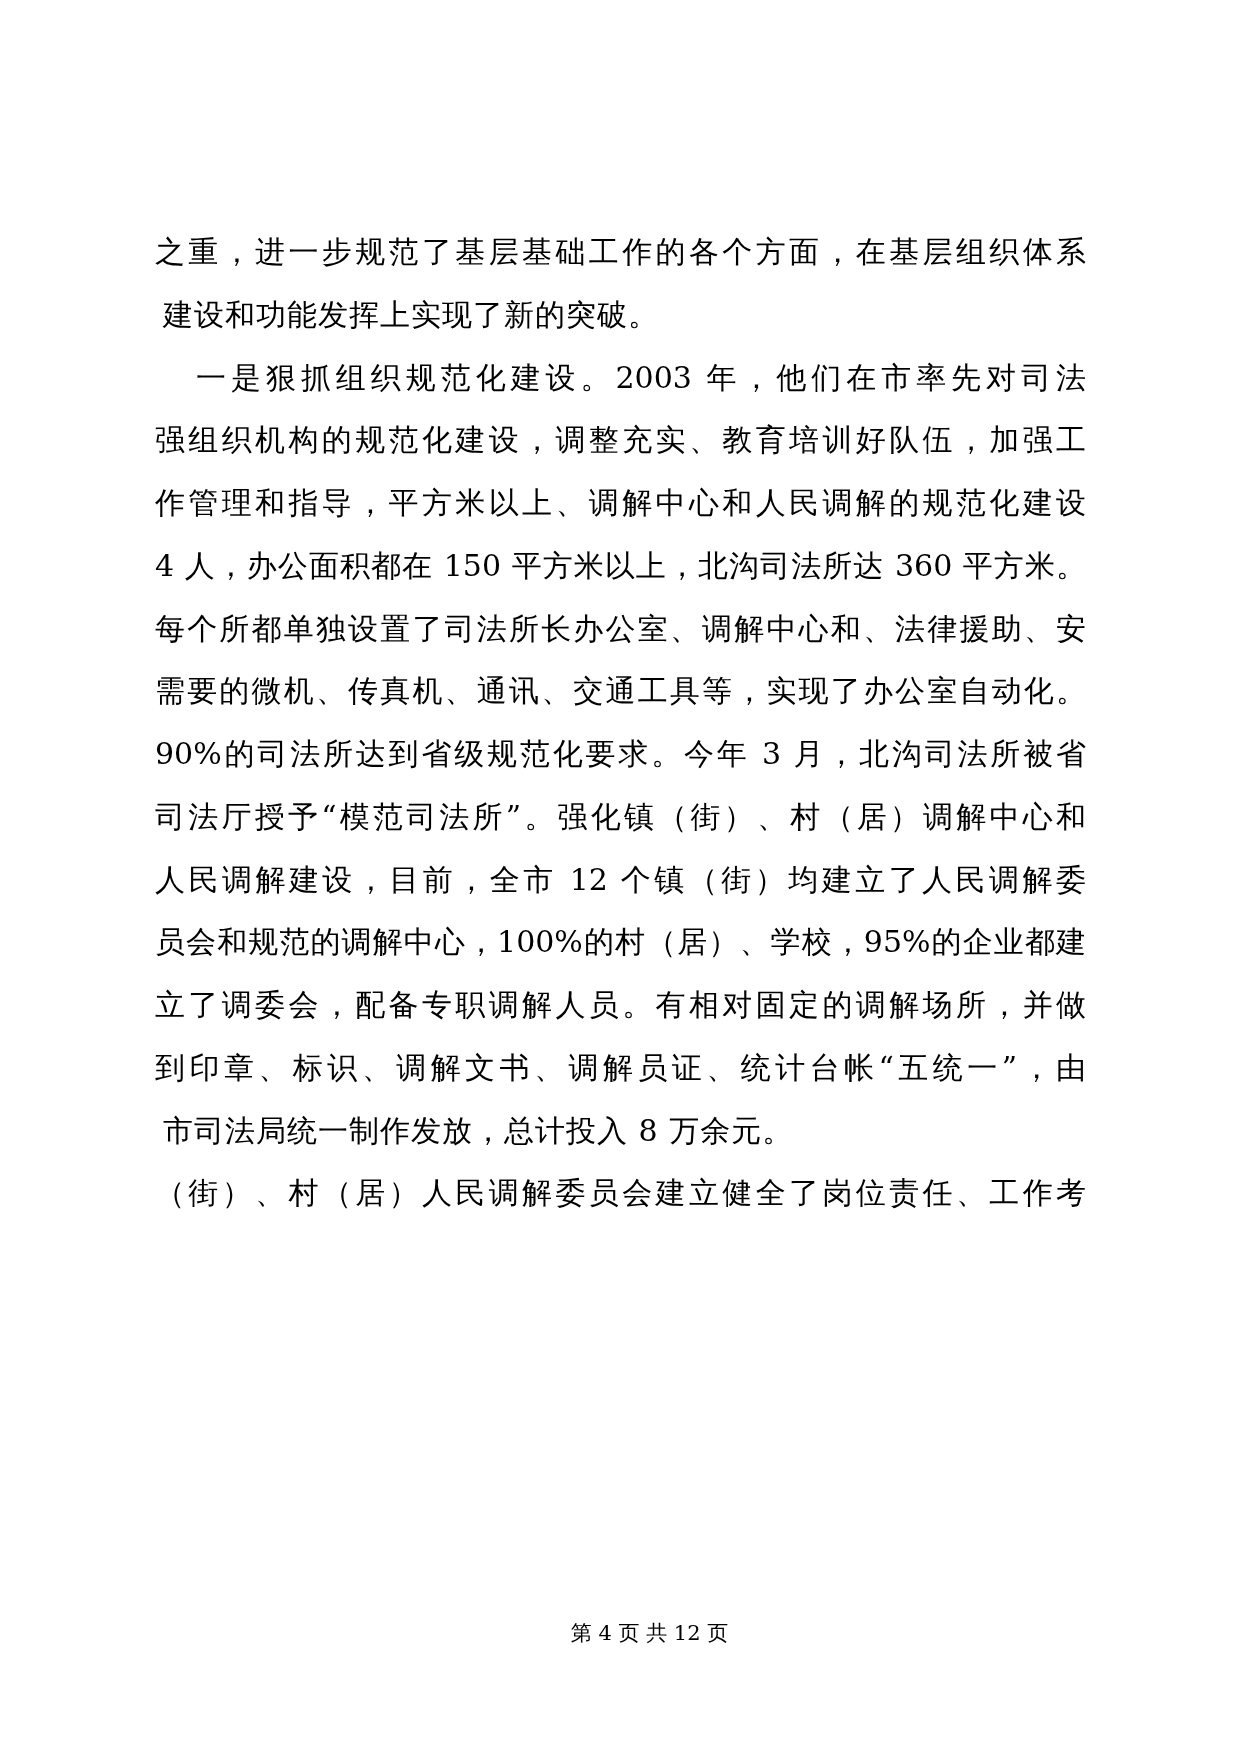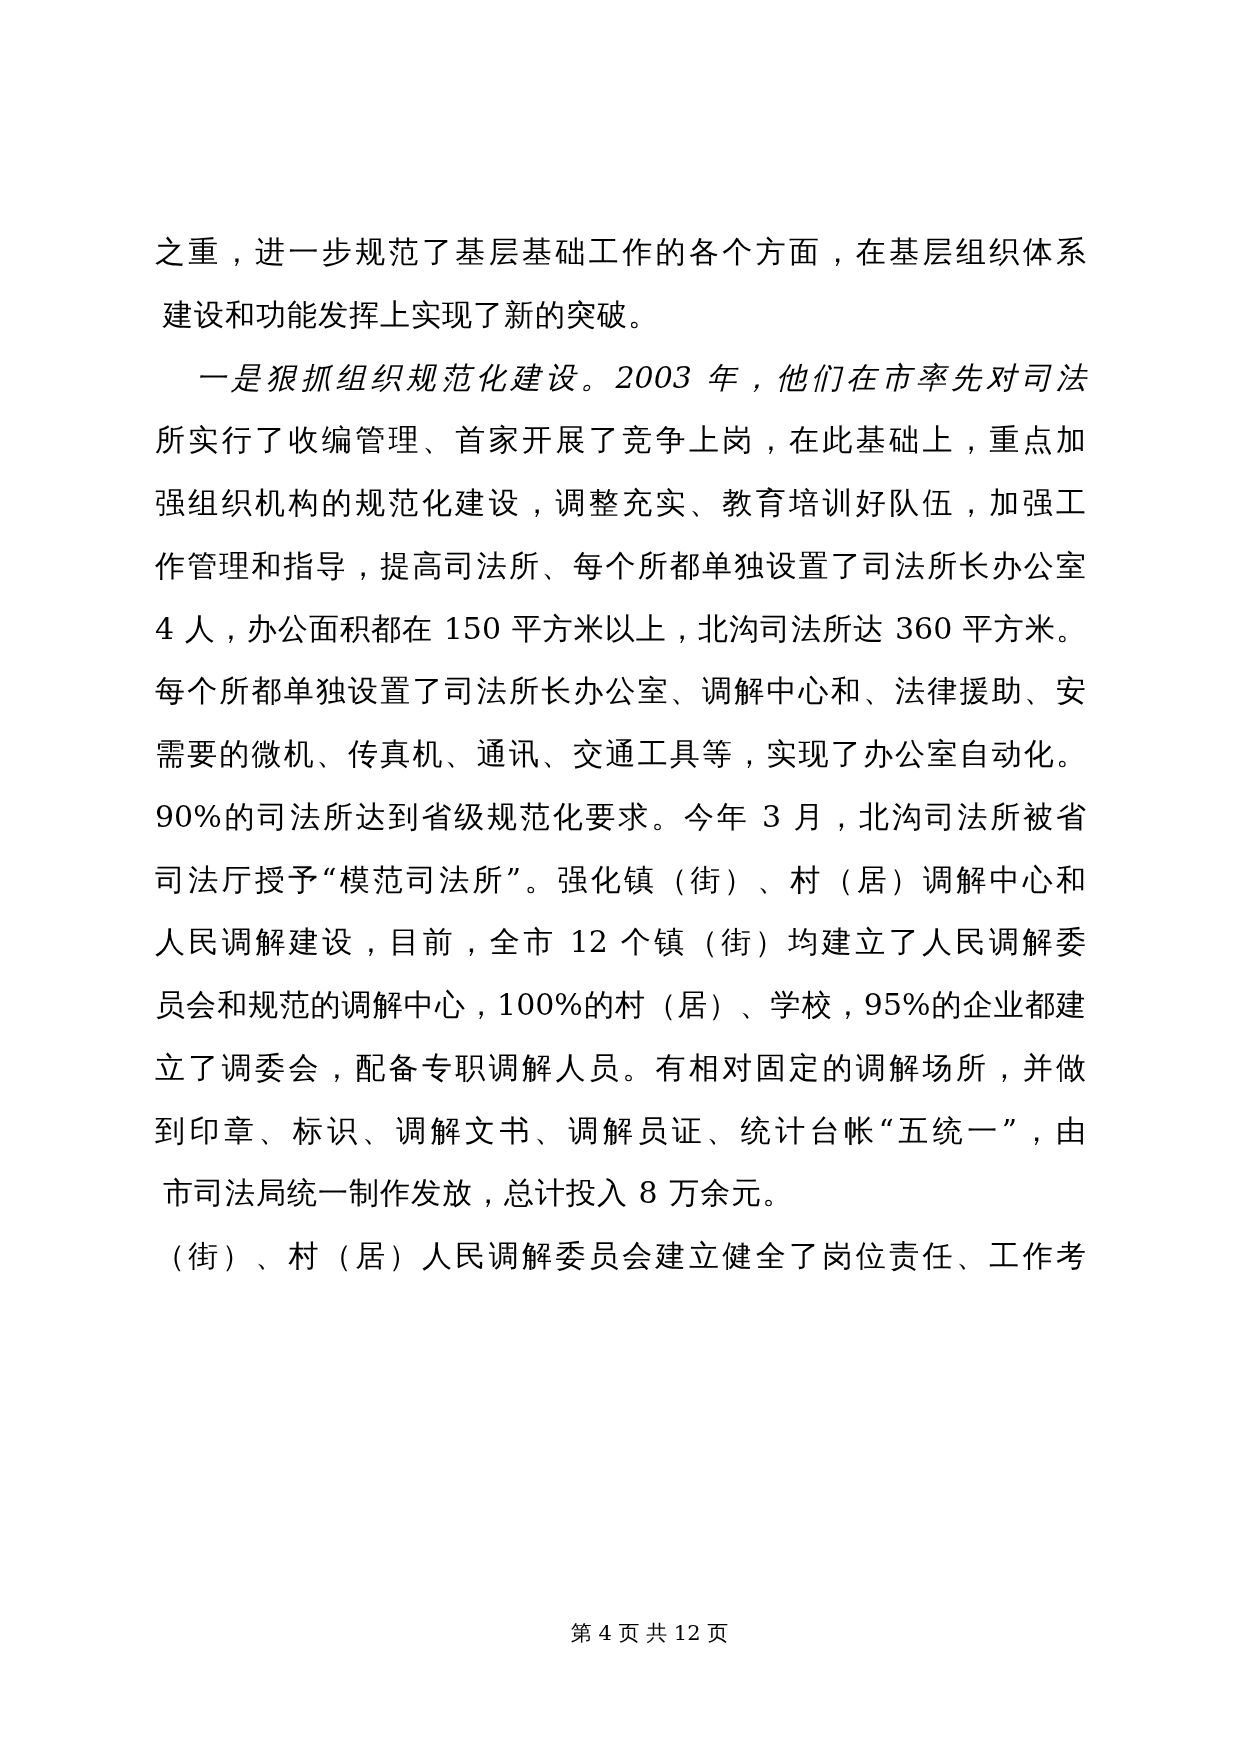--- a/index.html
+++ b/index.html
@@ -35,21 +35,20 @@
   }
   
   .last {
     text-align: left;
     letter-spacing: 1px;
     margin-left: 8px;
   }
   
   .ind {
     text-indent: 41px;
-    font-style: italic;
   }
   .footer {
     position: absolute;
     top: 1616px;
     left: 29px;
     width: 1241px;
     text-align: center;
     font-size: 21px;
     line-height: 34px;
     color: #000000;
@@ -57,23 +56,22 @@
 </style>
 </head>
 <body>
 
 <div class="page">
 
   <div class="content">
     <div class="line j">之重，进一步规范了基层基础工作的各个方面，在基层组织体系</div>
     <div class="line last">建设和功能发挥上实现了新的突破。</div>
     <div class="line j ind">一是狠抓组织规范化建设。2003 年，他们在市率先对司法</div>
-    <div class="line j">所实行了收编管理、首家开展了竞争上岗，在此基础上，重点加</div>
     <div class="line j">强组织机构的规范化建设，调整充实、教育培训好队伍，加强工</div>
-    <div class="line j">作管理和指导，提高司法所、每个所都单独设置了司法所长办公室</div>
+    <div class="line j">作管理和指导，平方米以上、调解中心和人民调解的规范化建设</div>
     <div class="line j">4 人，办公面积都在 150 平方米以上，北沟司法所达 360 平方米。</div>
     <div class="line j">每个所都单独设置了司法所长办公室、调解中心和、法律援助、安</div>
     <div class="line j">需要的微机、传真机、通讯、交通工具等，实现了办公室自动化。</div>
     <div class="line j">90%的司法所达到省级规范化要求。今年 3 月，北沟司法所被省</div>
     <div class="line j">司法厅授予“模范司法所”。强化镇（街）、村（居）调解中心和</div>
     <div class="line j">人民调解建设，目前，全市 12 个镇（街）均建立了人民调解委</div>
     <div class="line j">员会和规范的调解中心，100%的村（居）、学校，95%的企业都建</div>
     <div class="line j">立了调委会，配备专职调解人员。有相对固定的调解场所，并做</div>
     <div class="line j">到印章、标识、调解文书、调解员证、统计台帐“五统一”，由</div>
     <div class="line last">市司法局统一制作发放，总计投入 8 万余元。</div>

